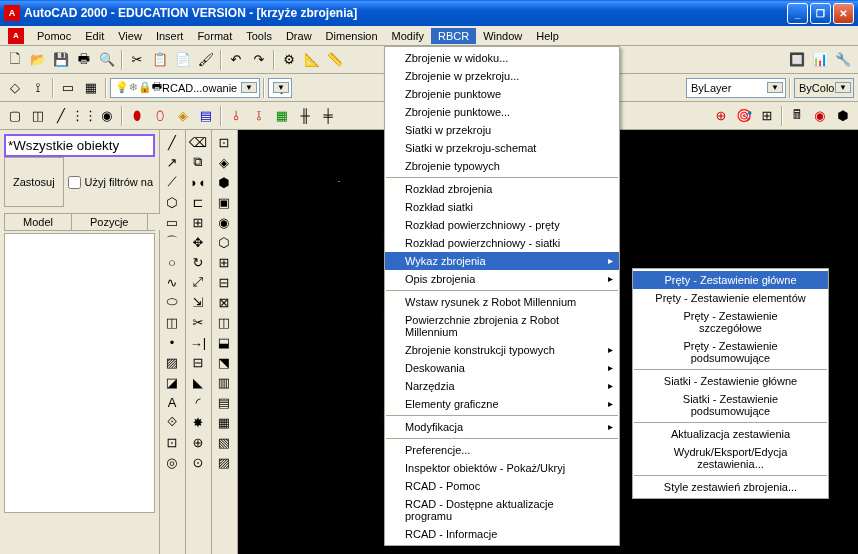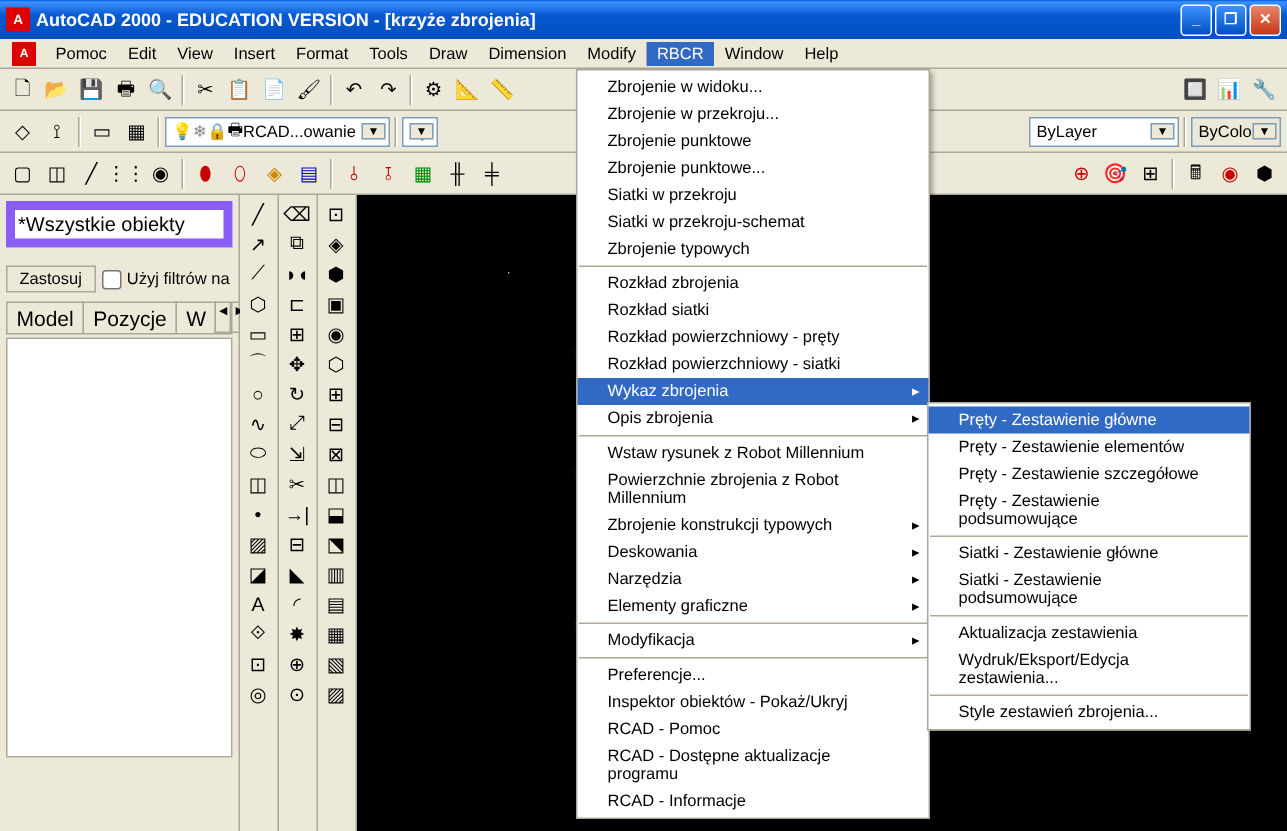--- a/index.html
+++ b/index.html
@@ -19,41 +19,41 @@
   
   .toolbar { background: #ece9d8; border-bottom: 1px solid #aca899; display: flex; align-items: center; padding: 2px 4px; gap:1px; height: 28px;}
   .tb-btn { width: 22px; height: 22px; border: 1px solid transparent; display:flex;align-items:center;justify-content:center;font-size:13px; }
   .tb-sep { width: 2px; height: 20px; border-left: 1px solid #aca899; border-right:1px solid #fff; margin: 0 2px; }
   .tb-combo { border:1px solid #7f9db9; background:#fff; height:20px; padding:0 18px 0 4px; display:flex;align-items:center; position:relative; font-size:11px;}
   .tb-combo::after{content:"▼";position:absolute;right:2px;top:3px;font-size:8px;background:#ece9d8;width:14px;text-align:center;border:1px solid #7f9db9;}
   
   .main-area { display: flex; height: calc(100% - 26px - 20px - 28px - 28px - 28px); }
   
   .left-panel { width: 160px; background: #ece9d8; border-right: 1px solid #aca899; padding:4px;}
-  .panel-input{width:100%;border:6px solid #8b5cf6;padding:2px;margin-bottom:12px;background:#fff;}
+  .panel-input{width:100%;border:2px solid #8b5cf6;padding:2px;margin-bottom:0;background:#fff;}
   .panel-row{display:flex;align-items:center;gap:4px;margin-bottom:6px;}
-  .panel-btn{border:1px solid #aca899;background:#ece9d8;padding:2px 8px;font-size:11px;}
+  .panel-btn{border:1px solid #aca899;background:#ece9d8;padding:18px 8px;font-size:11px;}
   .tabs-row{display:flex;border-bottom:1px solid #aca899;margin-top:6px;}
-  .tab{border:1px solid #aca899;border-bottom:none;padding:2px 6px;background:#ece9d8;font-size:14px;margin-right:-1px;}
+  .tab{border:1px solid #aca899;border-bottom:none;padding:2px 18px;background:#ece9d8;font-size:11px;margin-right:-1px;}
   .tab-scroll{border:1px solid #aca899;width:14px;text-align:center;font-size:9px;}
   .panel-white{background:#fff;border:1px solid #aca899;height:280px;margin-top:2px;}
   
   .tool-col { width: 26px; background: #ece9d8; border-right: 1px solid #aca899; display:flex;flex-direction:column;padding:2px 1px;gap:0;}
   .tool-col .tb-btn{width:22px;height:20px;}
   
   .drawing-area { flex: 1; background: #000; position: relative; }
   
   .dropdown { position: absolute; background: #fff; border: 1px solid #aca899; box-shadow: 2px 2px 3px rgba(0,0,0,0.3); padding: 2px 0; }
   .dropdown.main-dd { left: 384px; top: 46px; width: 236px; }
   .dropdown-item { padding: 3px 20px 3px 20px; cursor: default; font-size:11px; position:relative;}
   .dropdown-item.highlight { background: #316ac5; color: #fff; }
   .dropdown-item.has-sub::after{content:"▸";position:absolute;right:6px;top:3px;font-size:10px;}
   .dropdown-sep { border-top: 1px solid #aca899; margin: 2px 1px; }
   
-  .dropdown.sub-dd { left: 618px; top: 268px; width: 216px; }
+  .dropdown.sub-dd { left: 632px; top: 268px; width: 197px; text-align: center; }
   
   .canvas-art{position:absolute;inset:0;}
 </style>
 </head>
 <body>
 
 <div class="titlebar">
   <div class="titlebar-icon">A</div>
   <div class="titlebar-text">AutoCAD 2000 - EDUCATION VERSION - [krzyże zbrojenia]</div>
   <div class="win-controls">

